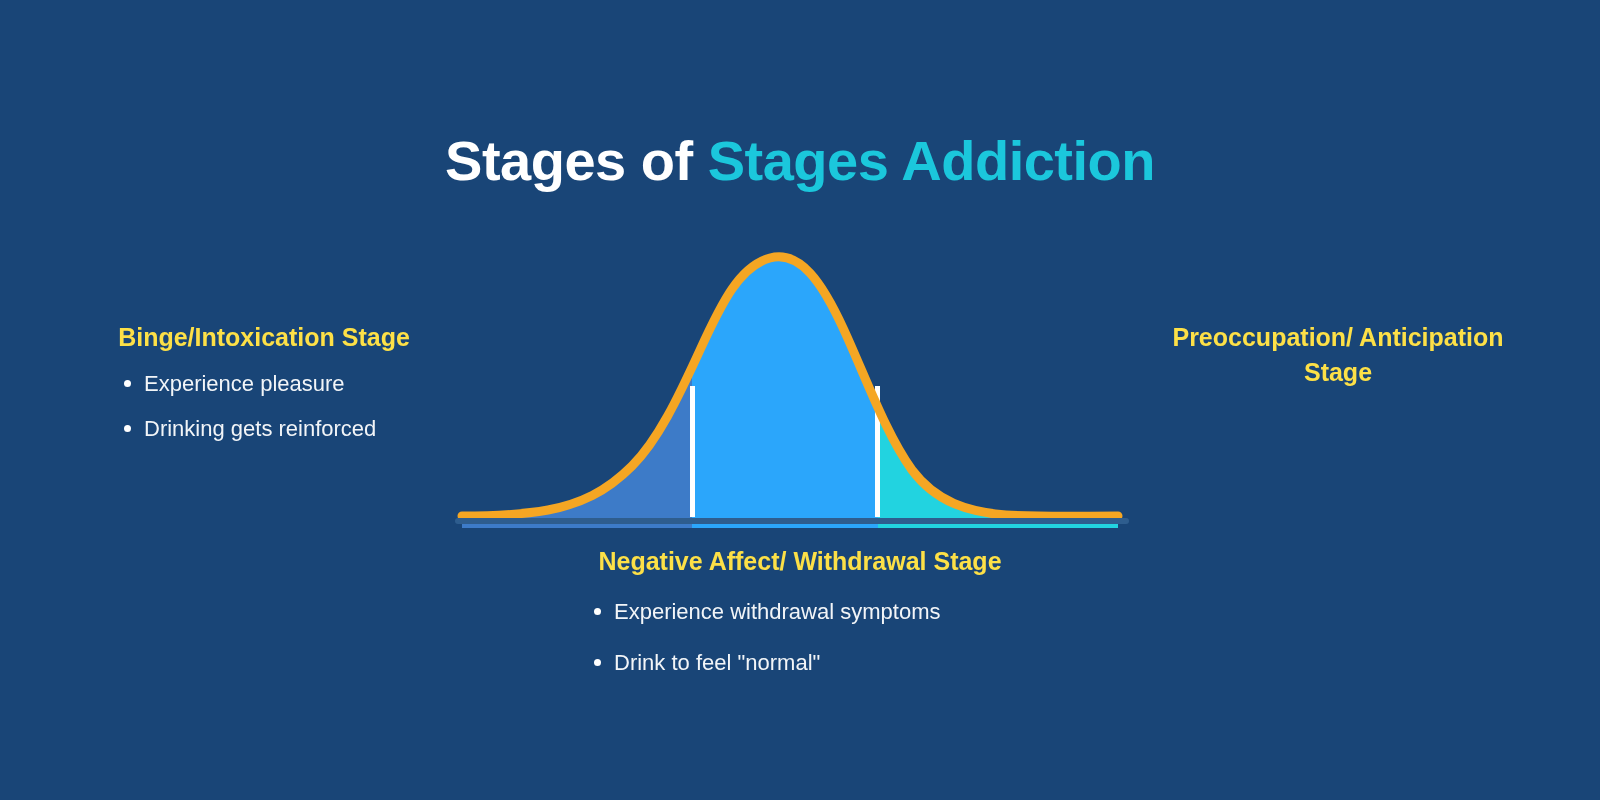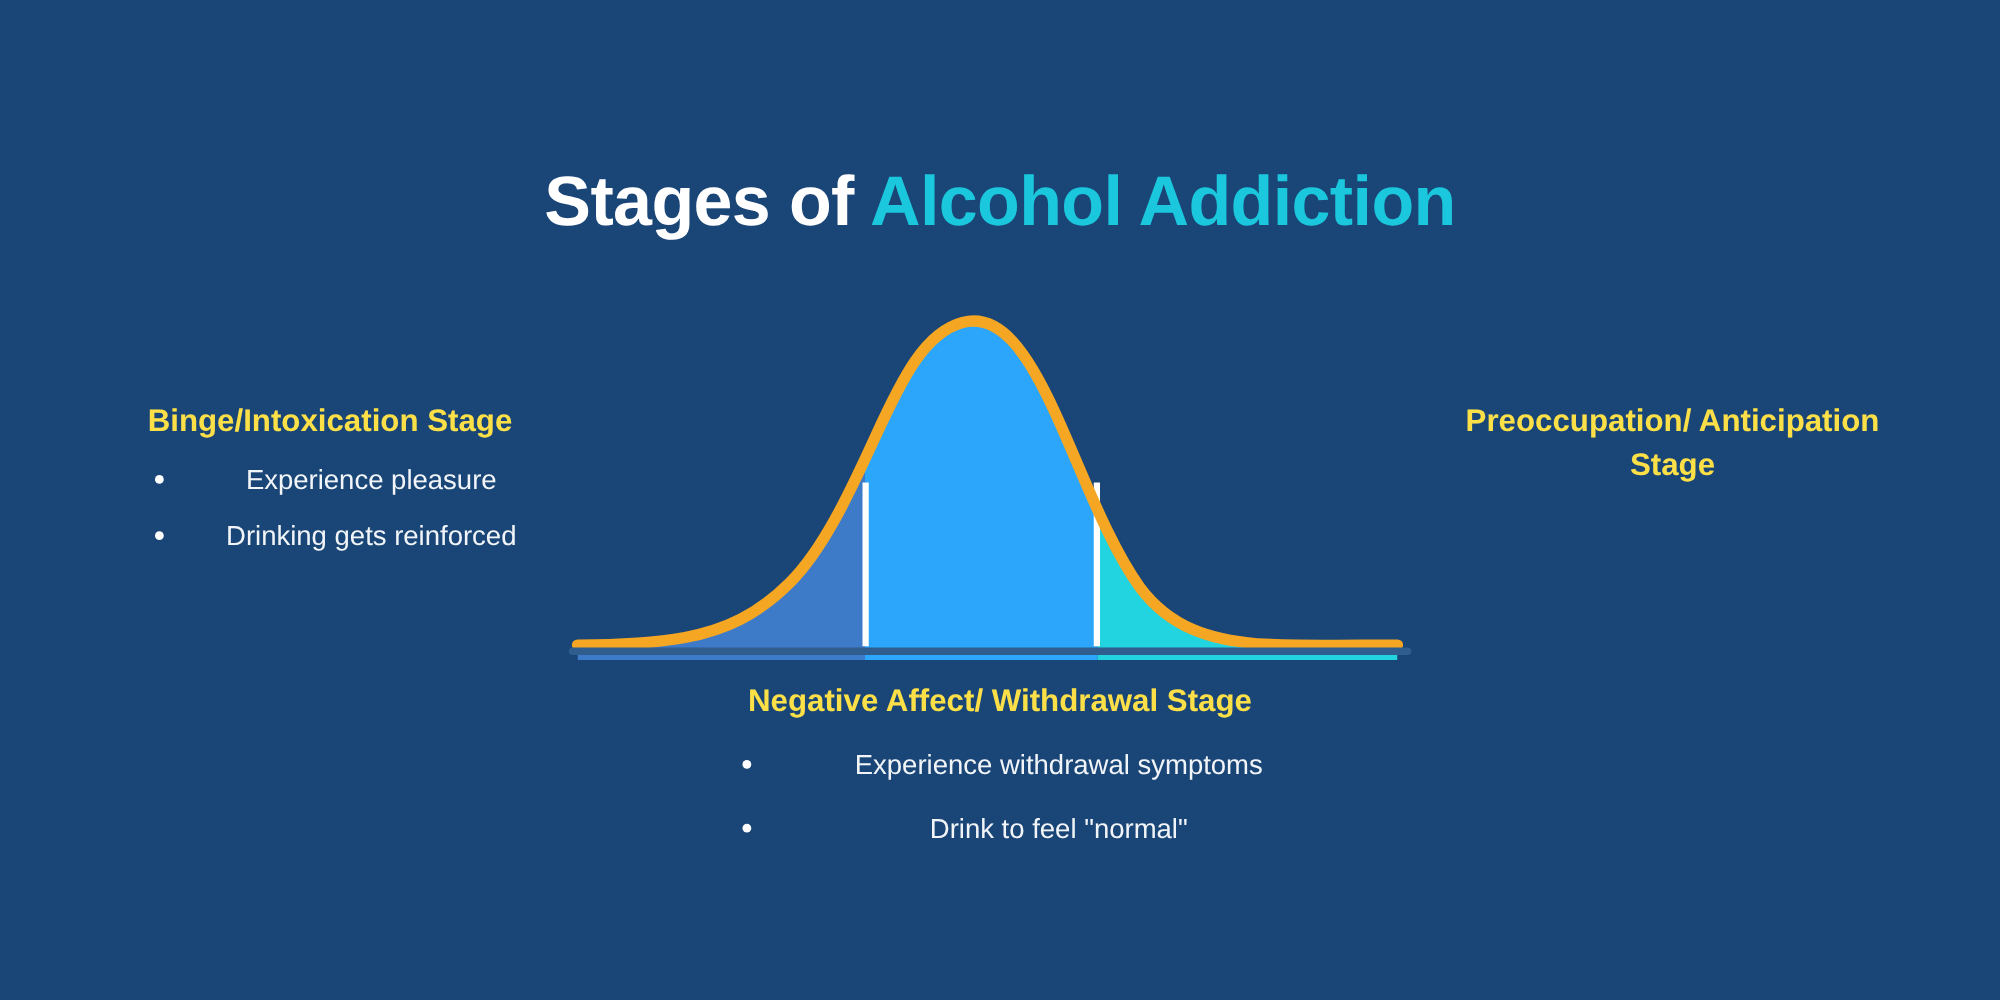--- a/index.html
+++ b/index.html
@@ -53,21 +53,20 @@
   }
   .stage-heading {
     font-size: 25px;
     font-weight: bold;
     line-height: 1.38;
     color: #fde047;
   }
   .bullets {
     list-style: none;
     margin-top: 14px;
-    text-align: center;
   }
   .bullets li {
     position: relative;
     font-size: 22px;
     line-height: 1.32;
     color: #f2f5f8;
     padding-left: 26px;
     margin-bottom: 16px;
     font-weight: 400;
   }
@@ -111,21 +110,21 @@
   .stage-center .bullets { margin-left: 68px; margin-top: 18px; }
   .stage-center .bullets li { margin-bottom: 22px; }
 </style>
 </head>
 <body>
 
 <div class="infographic">
 
   <h1 class="title">
     <span class="t-main">Stages of</span>
-    <span class="t-accent">Alcohol Addiction</span>
+    <span class="t-accent">Stages Addiction</span>
   </h1>
 
   <div class="chart-wrap">
     <svg width="700" height="300" viewBox="0 0 700 300" xmlns="http://www.w3.org/2000/svg">
       <defs>
 
         <clipPath id="bellClip">
           <path d="M 22,278
                    C 60,278 86,276 108,272
                    C 140,266 166,254 192,228

